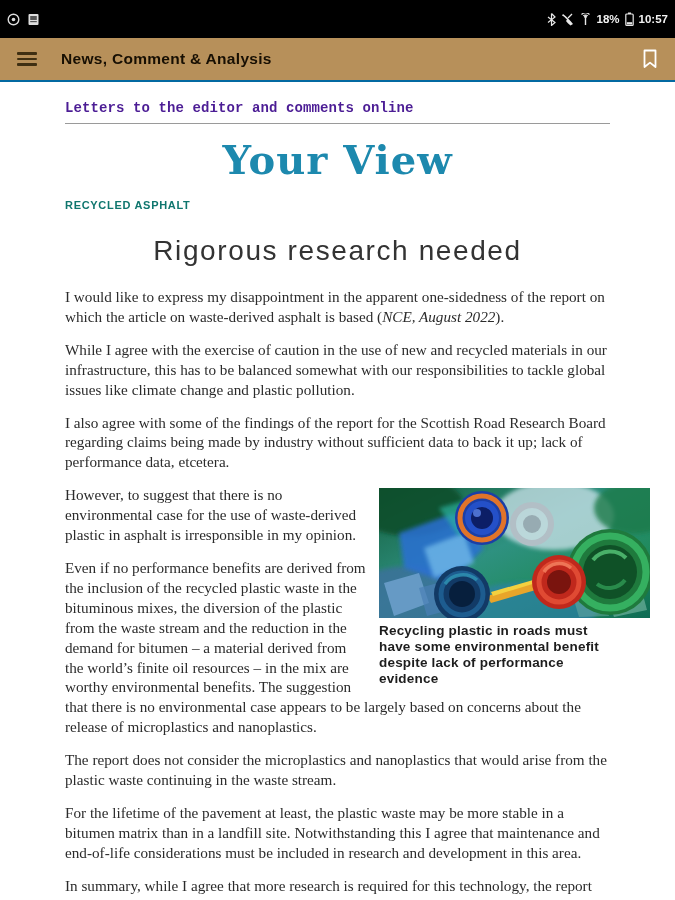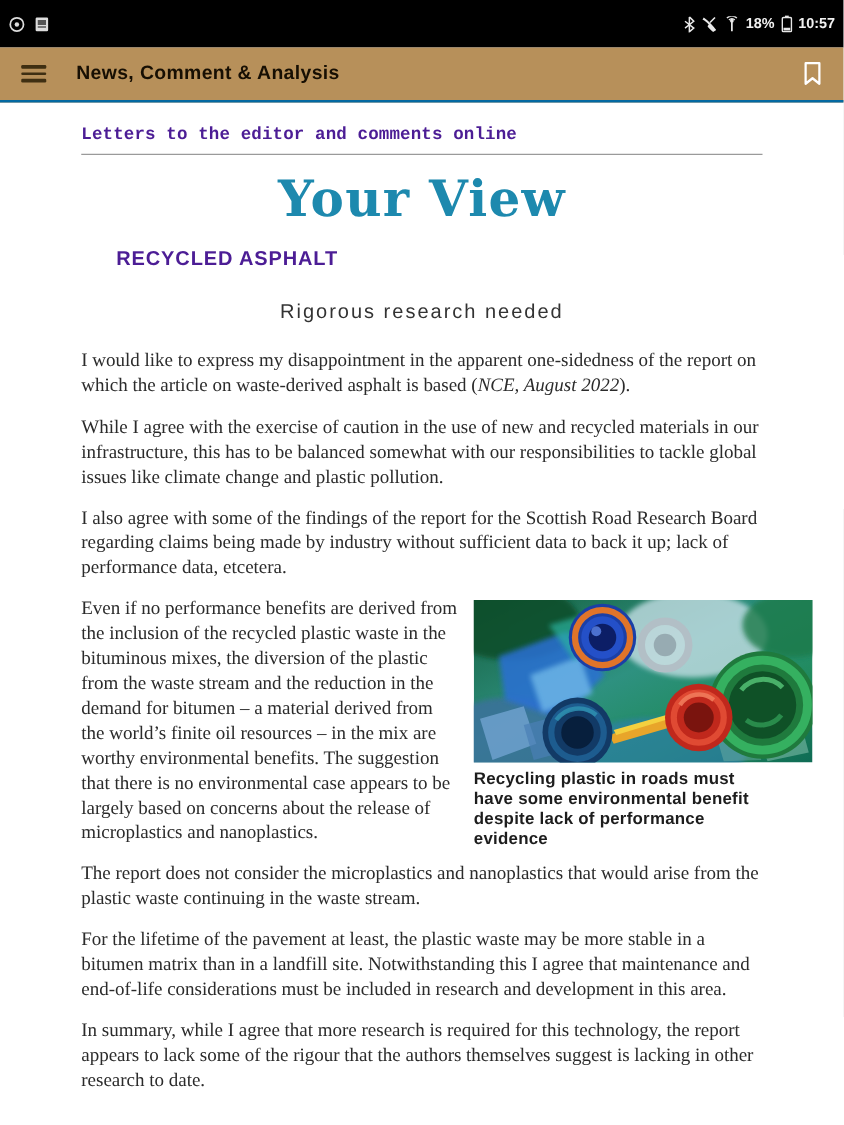--- a/index.html
+++ b/index.html
@@ -38,26 +38,26 @@
   .kicker {
     color: #4c1d95; font-family: Liberation Mono, monospace; font-weight: 700;
     font-size: 14px; letter-spacing: 0.1px;
   }
   .rule { border: none; border-top: 1.4px solid #9a9a9a; margin: 7px 0 0 0; }
   .your-view {
     text-align: center; color: #1d89ae; font-family: "DejaVu Serif", serif;
     font-size: 40px; font-weight: 700; letter-spacing: 1px; margin: 12px 0 16px 0;
   }
   .section-label {
-    color: #4c1d95; font-family: "Liberation Sans", sans-serif; font-weight: 700;
-    font-size: 16px; letter-spacing: 0.7px; margin-bottom: 4px; margin-left: 28px;
+    color: #0f766e; font-family: "Liberation Sans", sans-serif; font-weight: 700;
+    font-size: 11px; letter-spacing: 0.7px; margin-bottom: 4px;
   }
   .headline {
     text-align: center; font-family: "Liberation Sans", sans-serif; font-weight: 400;
-    font-size: 16px; color: #333333; letter-spacing: 1.6px; margin: 24px 0 20px 0;
+    font-size: 28px; color: #333333; letter-spacing: 1.6px; margin: 24px 0 20px 0;
   }
   .body-copy p {
     font-size: 15.2px; line-height: 1.31; color: #2b2b2b; margin: 0 0 13px 0;
   }
   .body-copy .cite { font-style: italic; }
   
   figure.news-figure { float: right; width: 231px; margin: 3px 0 6px 13px; }
   figure.news-figure svg.photo { display: block; width: 271px; height: 130px; }
   figure.news-figure figcaption {
     font-family: "Liberation Sans", sans-serif; font-weight: 700; font-size: 13.5px;
@@ -186,19 +186,20 @@
           <path d="M165 84 A18 18 0 0 1 192 80" fill="none" stroke="#f07a5a" stroke-width="3.5" opacity="0.9"></path>
 
           <circle cx="83" cy="106" r="28" fill="#123a66"></circle>
           <circle cx="83" cy="106" r="21" fill="none" stroke="#1d5c8f" stroke-width="5"></circle>
           <circle cx="83" cy="106" r="13" fill="#071f3d"></circle>
           <path d="M66 96 A22 22 0 0 1 98 92" fill="none" stroke="#2e8fb0" stroke-width="3.5" opacity="0.85"></path>
         </svg>
         <figcaption>Recycling plastic in roads must have some environmental benefit despite lack of performance evidence</figcaption>
       </figure>
 
+      <p>However, to suggest that there is no environmental case for the use of waste-derived plastic in asphalt is irresponsible in my opinion.</p>
       <p>Even if no performance benefits are derived from the inclusion of the recycled plastic waste in the bituminous mixes, the diversion of the plastic from the waste stream and the reduction in the demand for bitumen – a material derived from the world’s finite oil resources – in the mix are worthy environmental benefits. The suggestion that there is no environmental case appears to be largely based on concerns about the release of microplastics and nanoplastics.</p>
       <p>The report does not consider the microplastics and nanoplastics that would arise from the plastic waste continuing in the waste stream.</p>
       <p>For the lifetime of the pavement at least, the plastic waste may be more stable in a bitumen matrix than in a landfill site. Notwithstanding this I agree that maintenance and end-of-life considerations must be included in research and development in this area.</p>
       <p>In summary, while I agree that more research is required for this technology, the report appears to lack some of the rigour that the authors themselves suggest is lacking in other research to date.</p>
     </div>
   </div>
 </div>
 
 </body></html>

